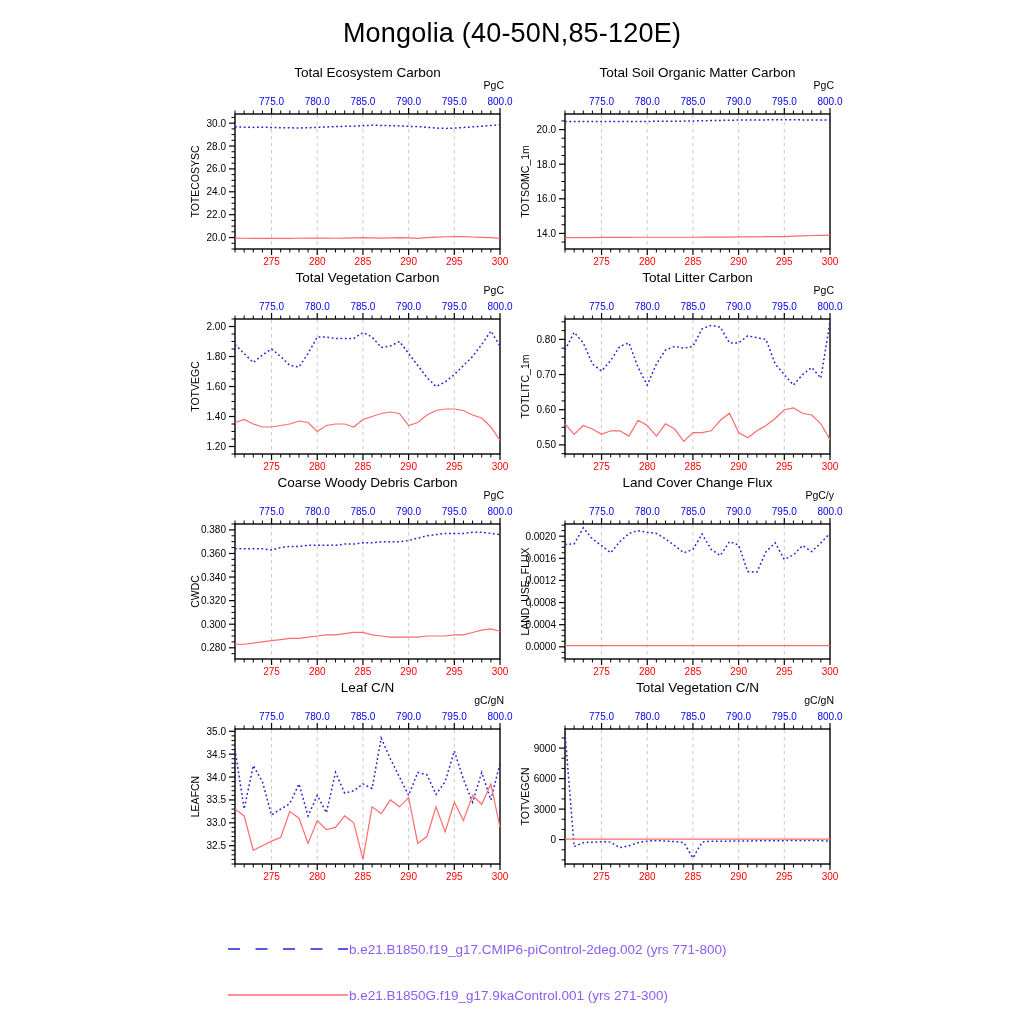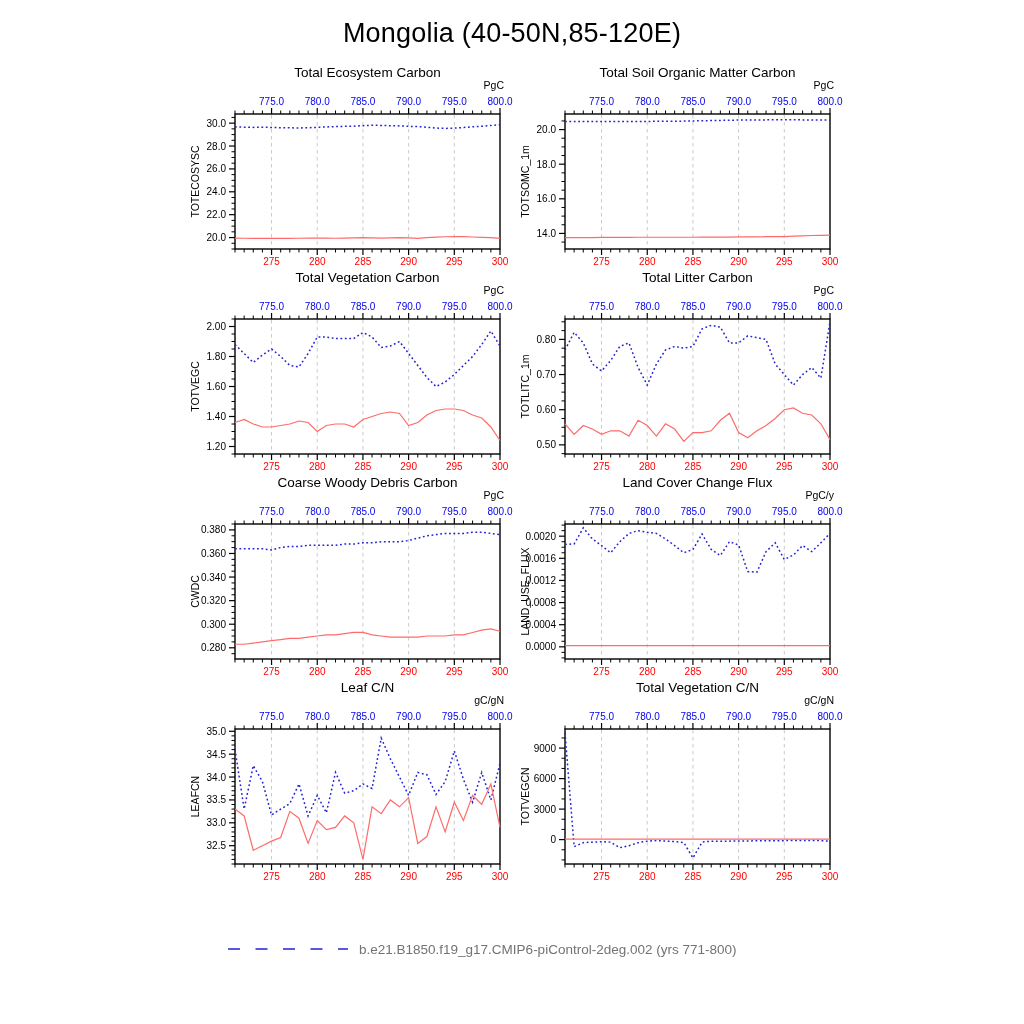--- a/index.html
+++ b/index.html
@@ -8,21 +8,21 @@
   .main-title{position:absolute;top:18px;left:0;width:1024px;text-align:center;
               font-size:27px;color:#000;letter-spacing:0.2px;}
   .chart-slot{position:absolute;width:342px;height:212px;}
   .slot-r1c1{left:182px;top:60px;}  .slot-r1c2{left:512px;top:60px;}
   .slot-r2c1{left:182px;top:265px;} .slot-r2c2{left:512px;top:265px;}
   .slot-r3c1{left:182px;top:470px;} .slot-r3c2{left:512px;top:470px;}
   .slot-r4c1{left:182px;top:675px;} .slot-r4c2{left:512px;top:675px;}
   .legend{position:absolute;left:227px;top:938px;}
   .legend-row{display:flex;align-items:center;height:22px;margin-bottom:24px;}
   .legend-swatch{width:122px;height:14px;flex:0 0 122px;}
-  .legend-label{margin-left:10px;font-size:13.5px;color:#737373;white-space:nowrap;}
+  .legend-label{margin-left:0;font-size:13.5px;color:#8b5cf6;white-space:nowrap;}
   svg text{font-family:"Liberation Sans",sans-serif;}
 </style>
 </head>
 <body>
 
 <div class="canvas">
   <div class="main-title">Mongolia (40-50N,85-120E)</div>
 
   <div class="chart-slot slot-r1c1"><svg width="342" height="212" viewBox="0 0 342 212" style="overflow:visible">
         <line x1="89.55172413793103" y1="55" x2="89.55172413793103" y2="188" stroke="#c9c9c9" stroke-width="1" stroke-dasharray="3.5,3.5"></line>
@@ -911,14 +911,20 @@
         <polyline points="53.00,164.09 62.14,164.09 71.28,164.09 80.41,164.09 89.55,164.09 98.69,164.09 107.83,164.09 116.97,164.09 126.10,164.09 135.24,164.09 144.38,164.09 153.52,164.09 162.66,164.09 171.79,164.09 180.93,164.09 190.07,164.09 199.21,164.09 208.34,164.09 217.48,164.09 226.62,164.09 235.76,164.09 244.90,164.09 254.03,164.09 263.17,164.09 272.31,164.09 281.45,164.09 290.59,164.09 299.72,164.09 308.86,164.09 318.00,164.09" fill="none" stroke="#ff6b6b" stroke-width="1.2"></polyline>
       </svg></div>
 
   <div class="legend">
     <div class="legend-row">
       <span class="legend-swatch"><svg width="122" height="14">
             <line x1="1" y1="7" x2="121" y2="7" stroke="#2323d2" stroke-width="1.6" stroke-dasharray="12,15.5"></line>
           </svg></span>
       <span class="legend-label">b.e21.B1850.f19_g17.CMIP6-piControl-2deg.002 (yrs 771-800)</span>
     </div>
+    <div class="legend-row">
+      <span class="legend-swatch"><svg width="122" height="14">
+            <line x1="1" y1="7" x2="121" y2="7" stroke="#ff6b6b" stroke-width="1.6"></line>
+          </svg></span>
+      <span class="legend-label">b.e21.B1850G.f19_g17.9kaControl.001 (yrs 271-300)</span>
+    </div>
   </div>
 </div>
 
 </body></html>

